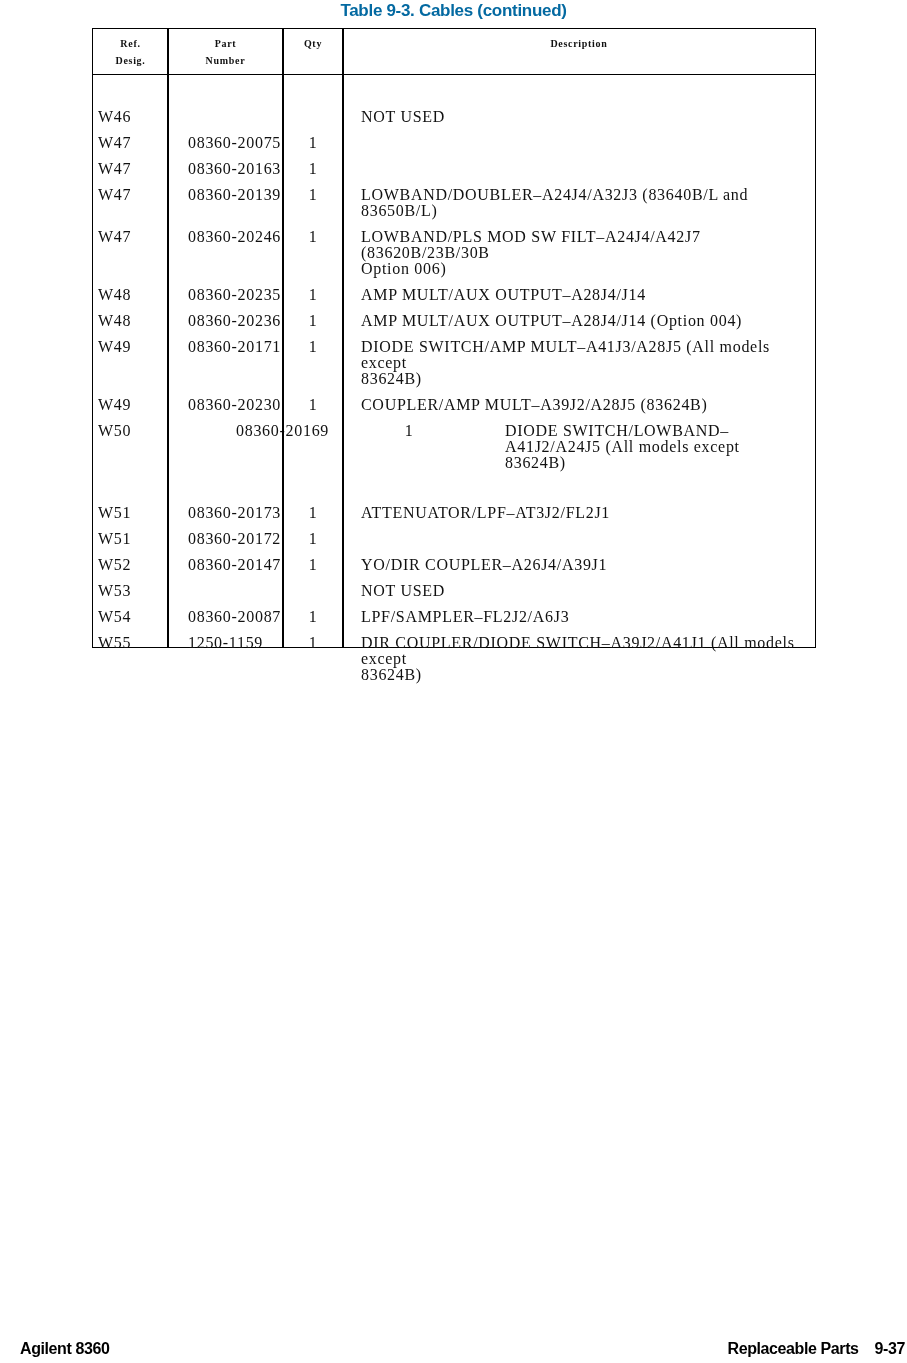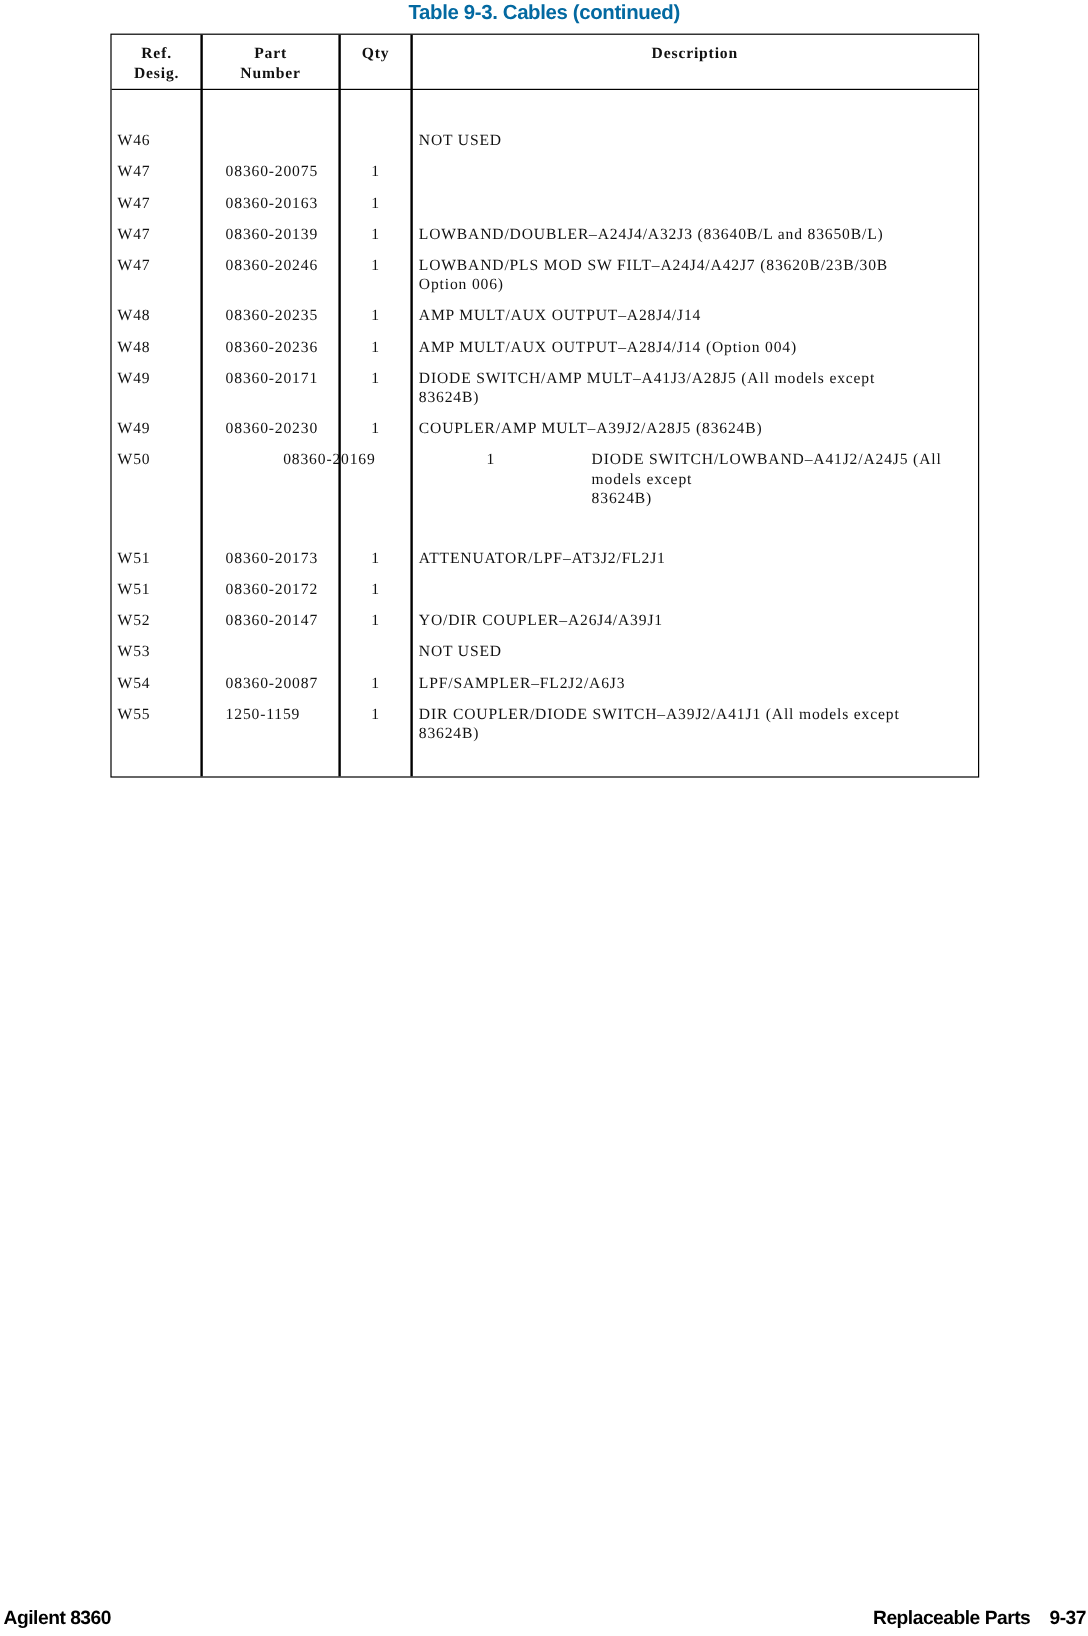--- a/index.html
+++ b/index.html
@@ -50,55 +50,55 @@
     display: grid;
     grid-template-columns: 75px 115px 60px 1fr;
     height: 46px;
     border-bottom: 1.5px solid #000000;
     box-sizing: border-box;
   }
   .th {
     text-align: center;
     padding-top: 6px;
     font-weight: bold;
-    font-size: 13px;
+    font-size: 10px;
     line-height: 17px;
     letter-spacing: 0.7px;
     white-space: pre-line;
   }
   .tbody {
     padding-top: 34px;
   }
   .trow {
     display: grid;
     grid-template-columns: 75px 115px 60px 1fr;
-    font-size: 13px;
+    font-size: 16px;
     line-height: 16px;
     letter-spacing: 0.7px;
     margin-bottom: 10px;
   }
   .trow.gap-after { margin-bottom: 34px; gap: 48px; }
   .td-ref  { padding-left: 5px; }
   .td-part { padding-left: 20px; }
   .td-qty  { text-align: center; }
-  .td-desc { padding-left: 6px; padding-right: 8px; white-space: pre-line; }
+  .td-desc { padding-left: 18px; padding-right: 8px; white-space: pre-line; }
   .footer {
     position: absolute;
     left: 0;
     bottom: 5px;
     width: 100%;
     font-family: "Liberation Sans", sans-serif;
     font-weight: bold;
     font-size: 16px;
     letter-spacing: -0.4px;
     color: #000000;
   }
   .footer-left {
     position: absolute;
-    left: 3px;
+    left: 20px;
     bottom: 0;
   }
   .footer-right {
     position: absolute;
     right: 2px;
     bottom: 0;
     display: flex;
   }
   .footer-page { margin-left: 16px; }
 </style>

